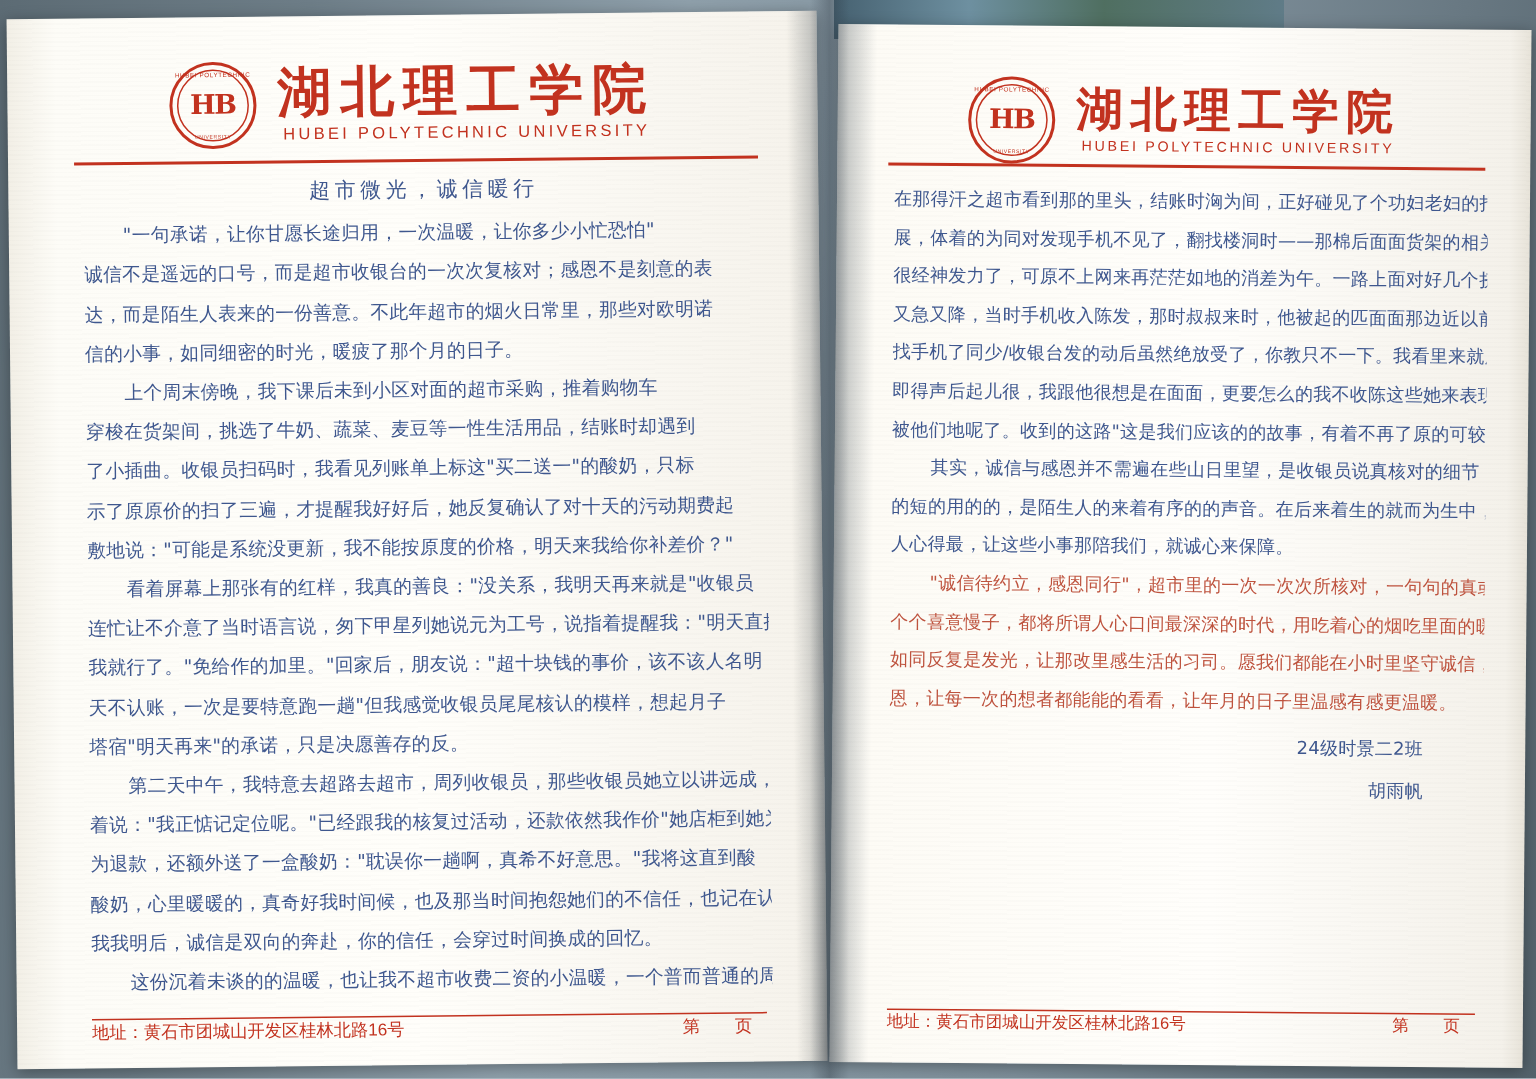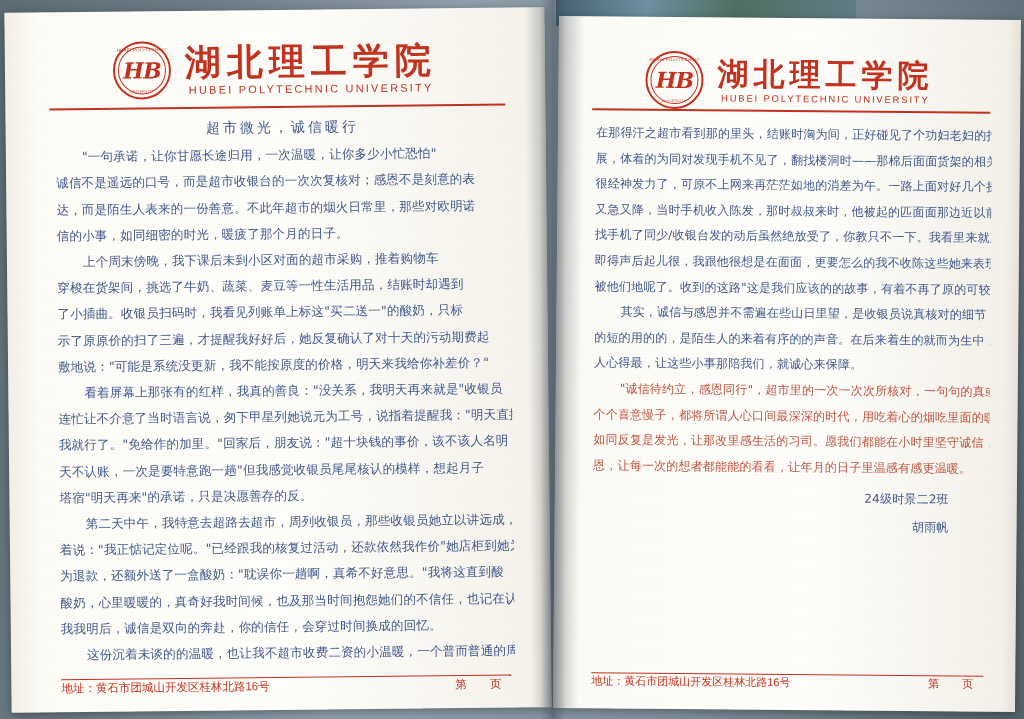--- a/index.html
+++ b/index.html
@@ -108,23 +108,22 @@
     box-sizing: border-box;
   }
   .logo .mark {
     position: absolute;
     left: 50%;
     top: 50%;
     transform: translate(-50%,-50%);
     color: #c2321f;
     font-family: "DejaVu Serif", serif;
     font-weight: bold;
-    font-size: 22px;
+    font-size: 18px;
     letter-spacing: -1px;
-    font-style: italic;
   }
   .logo .arc-top, .logo .arc-bot {
     position: absolute;
     left: 0; right: 0;
     text-align: center;
     color: #c2321f;
     font-size: 4.2px;
     letter-spacing: 0.4px;
     line-height: 1;
   }

